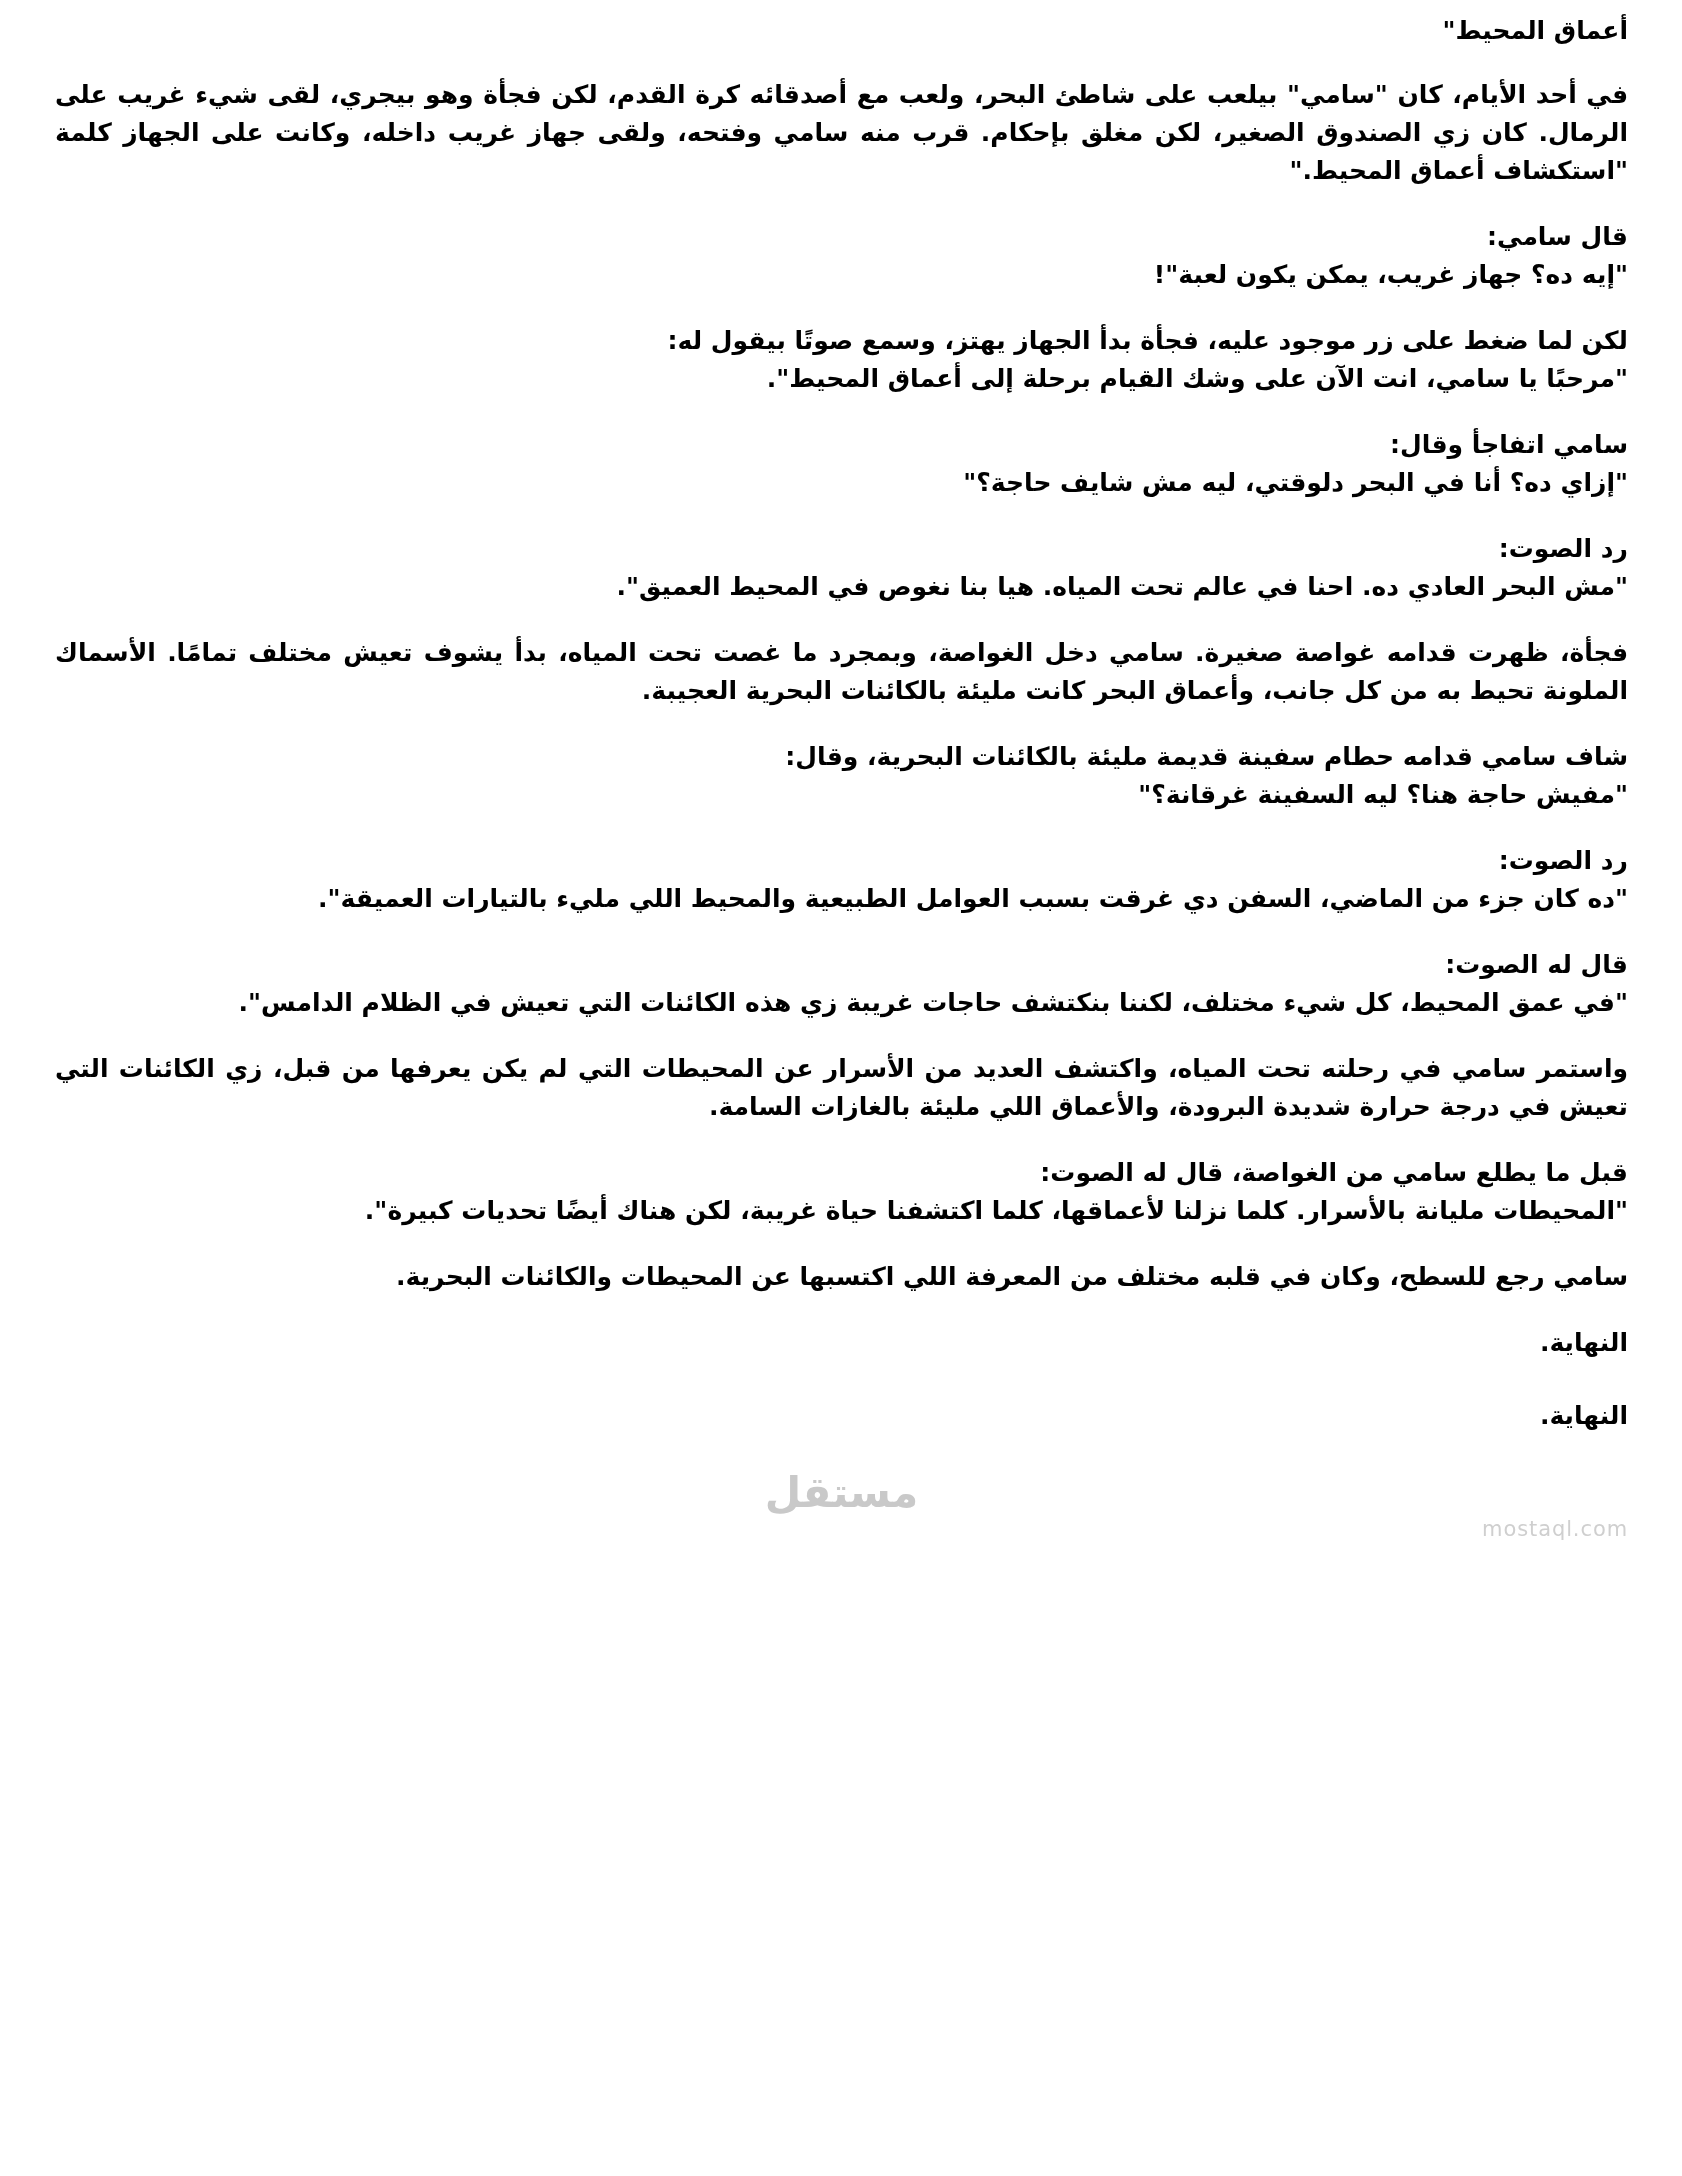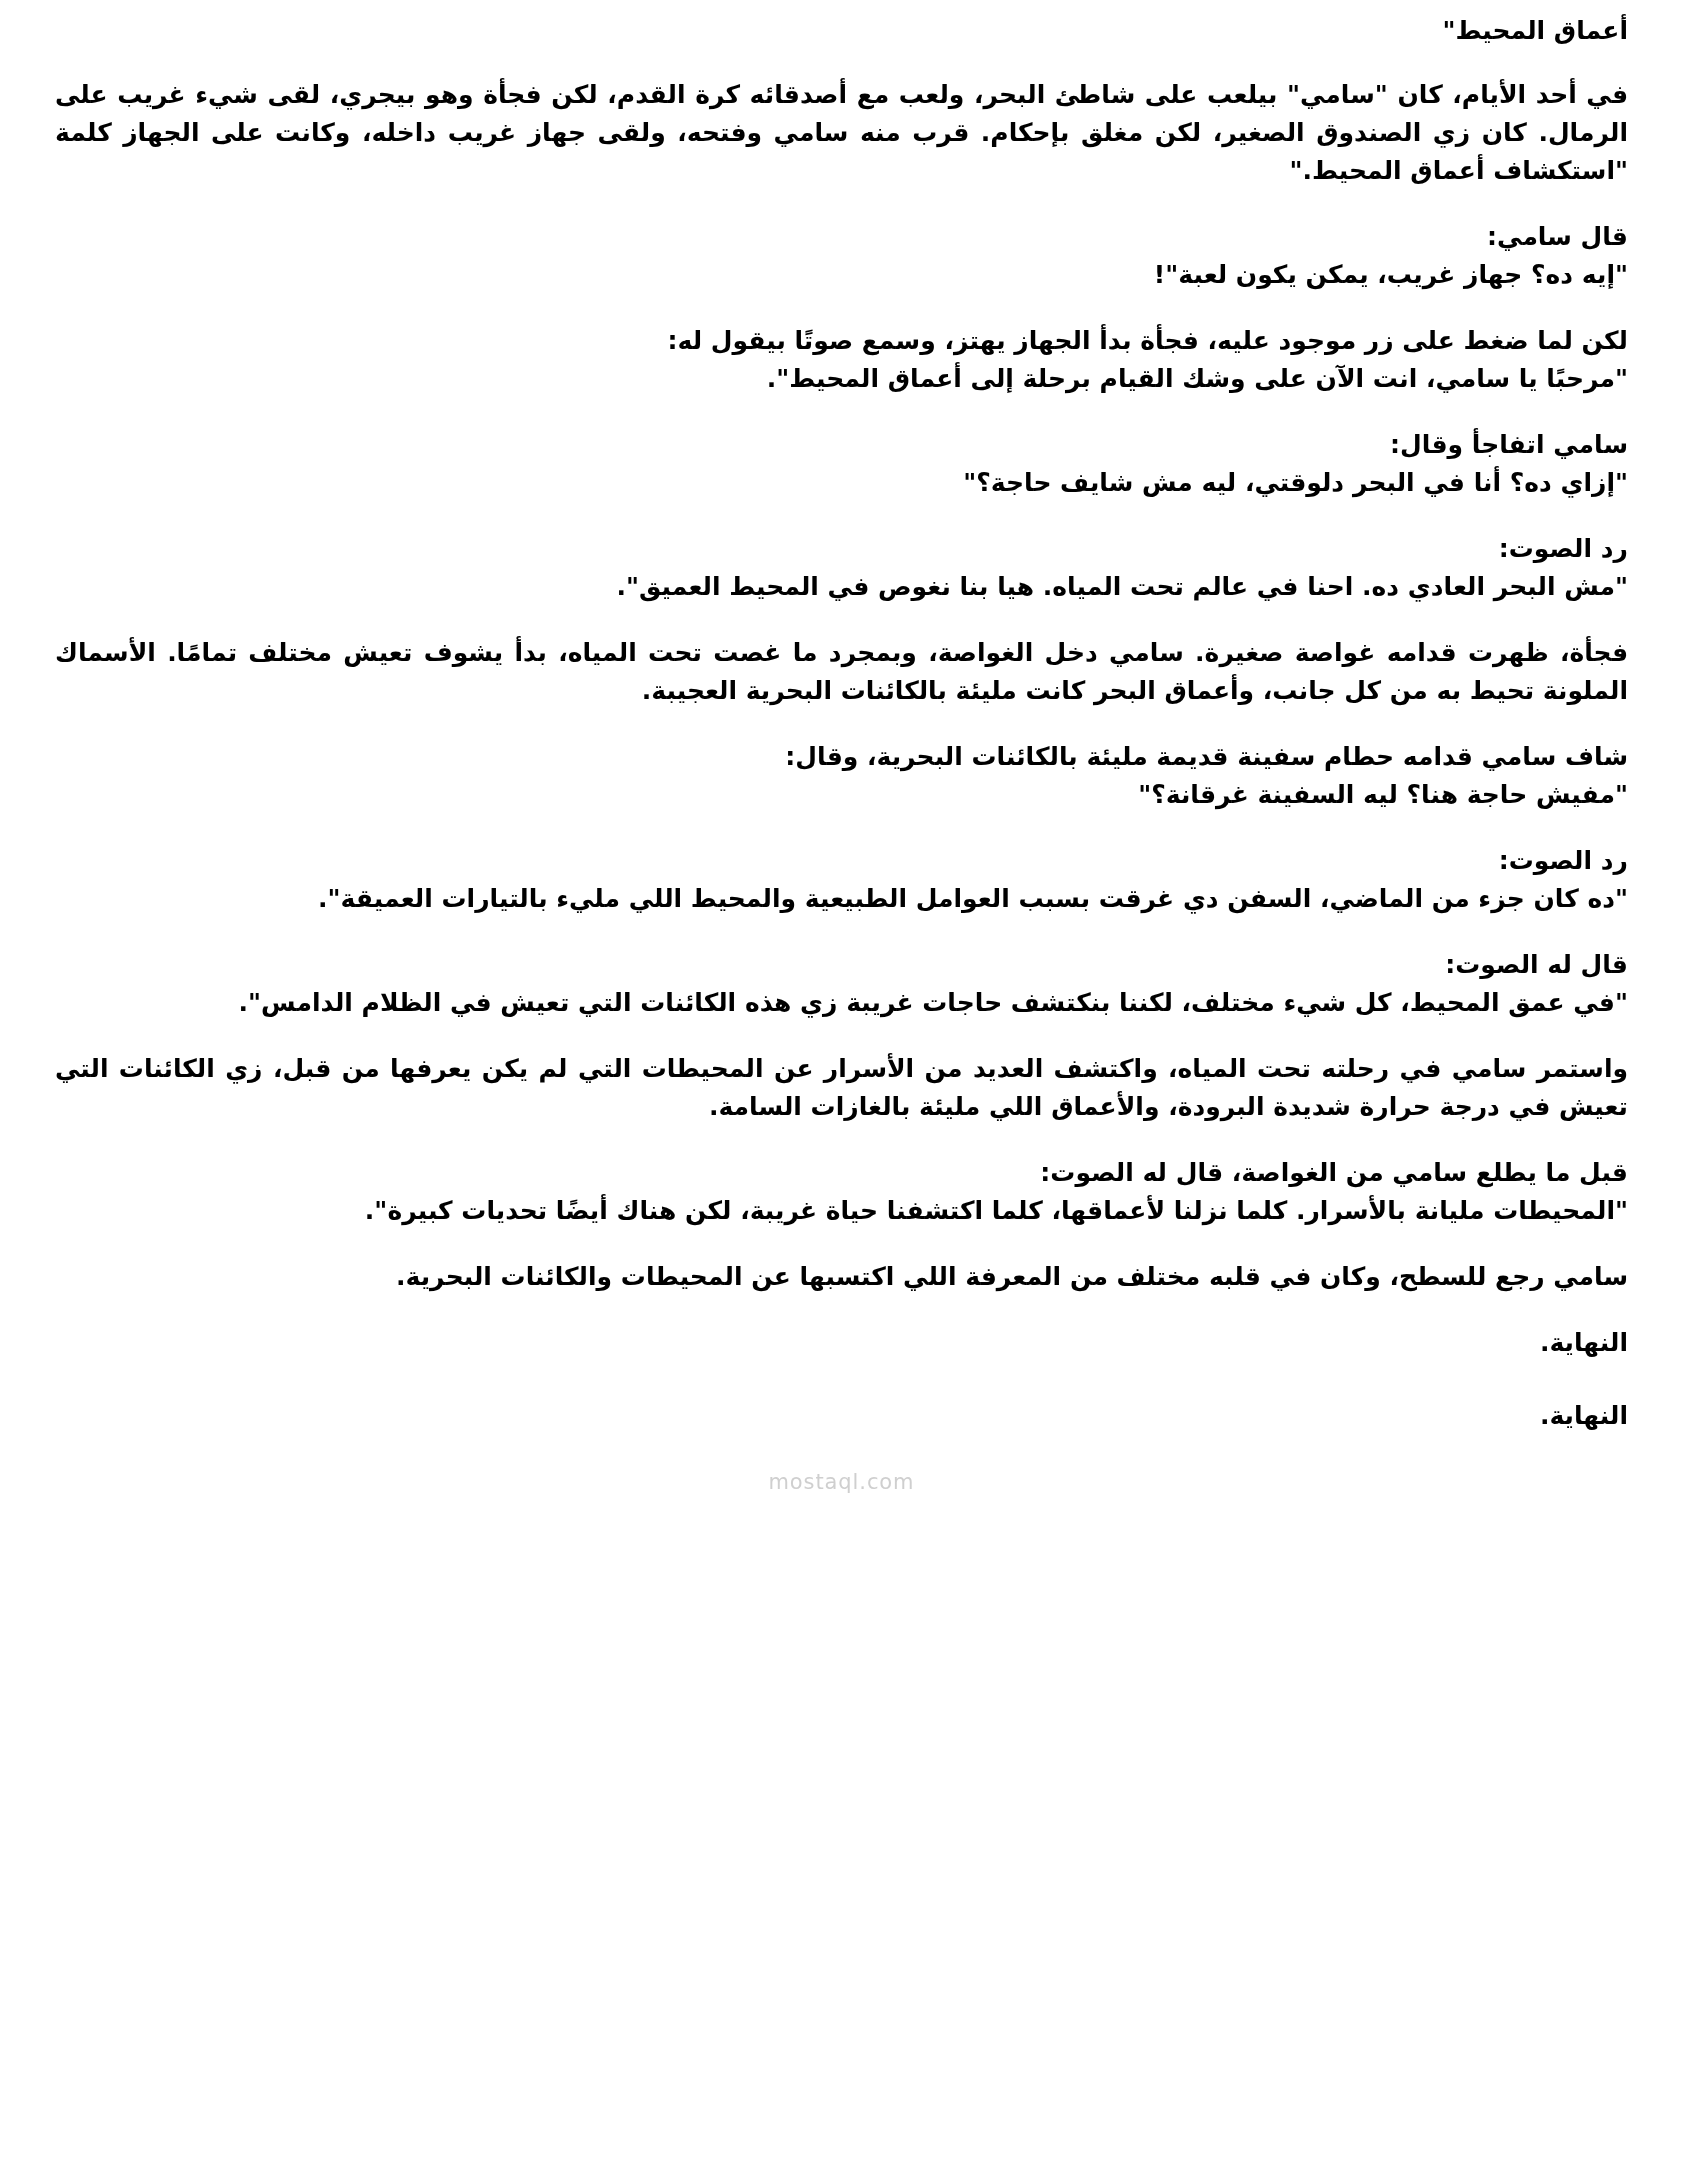--- a/index.html
+++ b/index.html
@@ -48,20 +48,21 @@
     font-weight: bold;
     color: #c9c9c9;
     line-height: 1.1;
     direction: rtl;
   }
   .watermark-url {
     font-size: 21px;
     color: #cfcfcf;
     letter-spacing: 0.9px;
     margin-top: 1.7px;
+    text-align: right;
   }
 </style>
 </head>
 <body>
 
 <div class="page">
 
   <h1 class="doc-title">أعماق المحيط"</h1>
 
   <p class="para">في أحد الأيام، كان "سامي" بيلعب على شاطئ البحر، ولعب مع أصدقائه كرة القدم، لكن فجأة وهو بيجري، لقى شيء غريب على الرمال. كان زي الصندوق الصغير، لكن مغلق بإحكام. قرب منه سامي وفتحه، ولقى جهاز غريب داخله، وكانت على الجهاز كلمة "استكشاف أعماق المحيط."</p>
@@ -81,17 +82,18 @@
   <p class="para">قال له الصوت:
 "في عمق المحيط، كل شيء مختلف، لكننا بنكتشف حاجات غريبة زي هذه الكائنات التي تعيش في الظلام الدامس".</p>
   <p class="para">واستمر سامي في رحلته تحت المياه، واكتشف العديد من الأسرار عن المحيطات التي لم يكن يعرفها من قبل، زي الكائنات التي تعيش في درجة حرارة شديدة البرودة، والأعماق اللي مليئة بالغازات السامة.</p>
   <p class="para">قبل ما يطلع سامي من الغواصة، قال له الصوت:
 "المحيطات مليانة بالأسرار. كلما نزلنا لأعماقها، كلما اكتشفنا حياة غريبة، لكن هناك أيضًا تحديات كبيرة".</p>
   <p class="para">سامي رجع للسطح، وكان في قلبه مختلف من المعرفة اللي اكتسبها عن المحيطات والكائنات البحرية.</p>
   <p class="para ending">النهاية.</p>
   <p class="para ending">النهاية.</p>
 
   <div class="watermark">
+    <div class="watermark-logo">مستقل</div>
     <div class="watermark-url">mostaql.com</div>
   </div>
 
 </div>
 
 
 </body></html>

